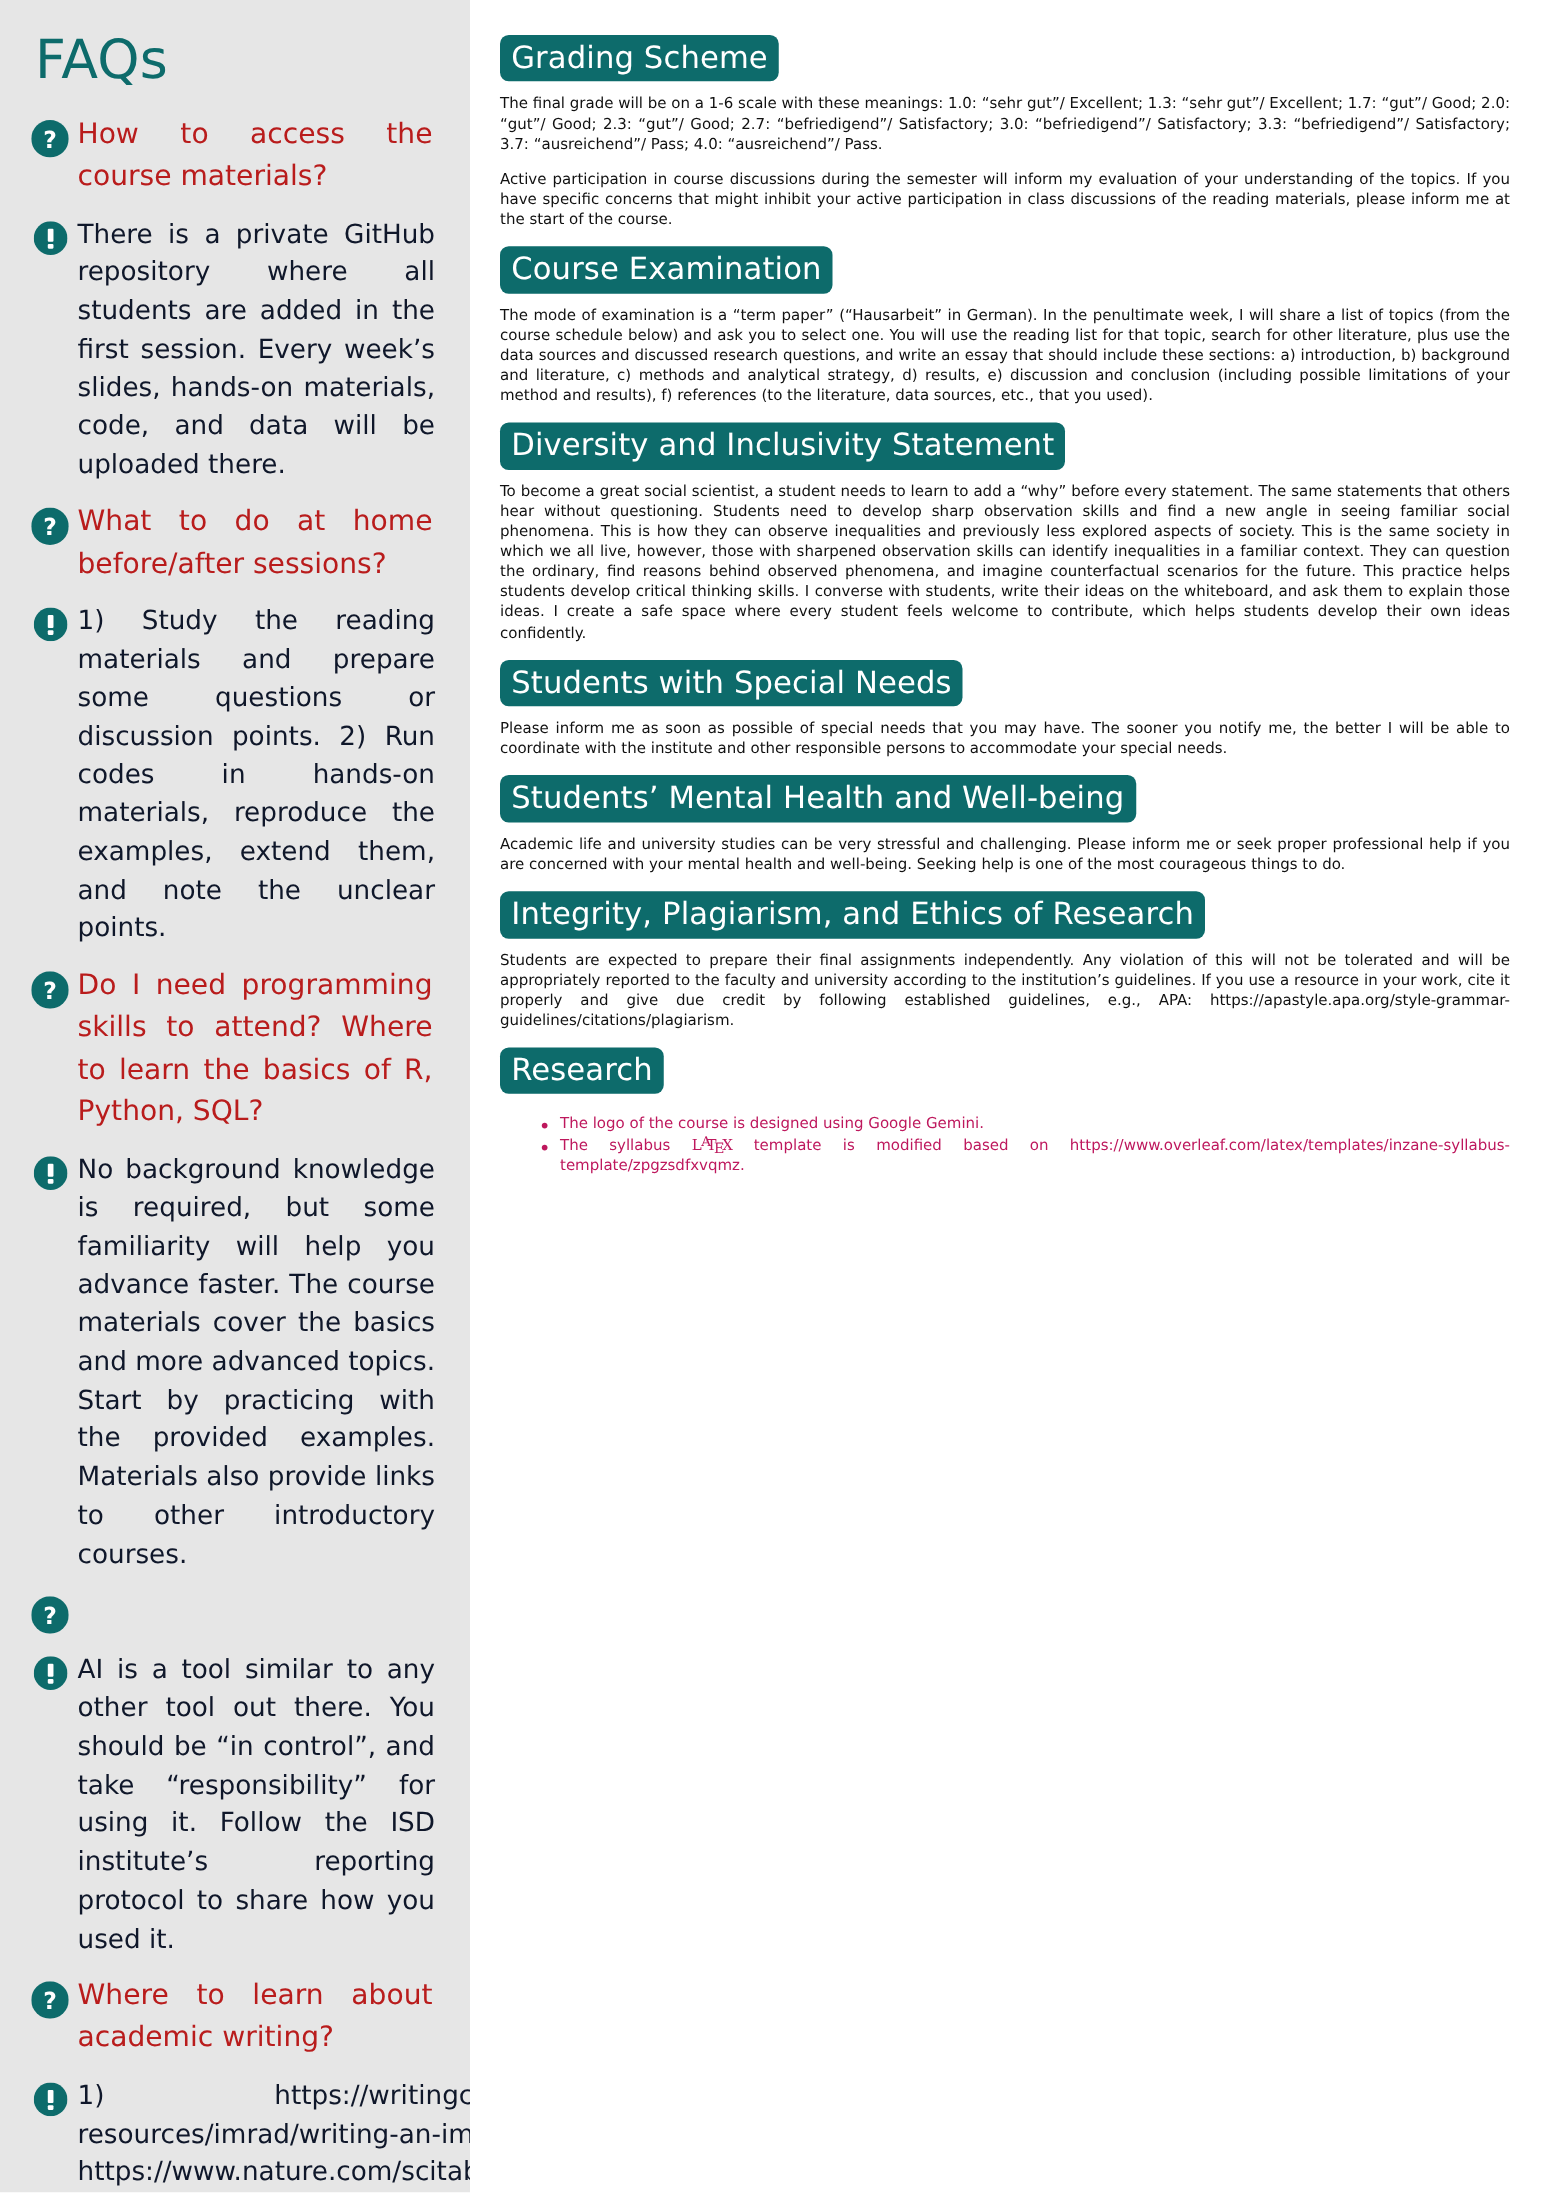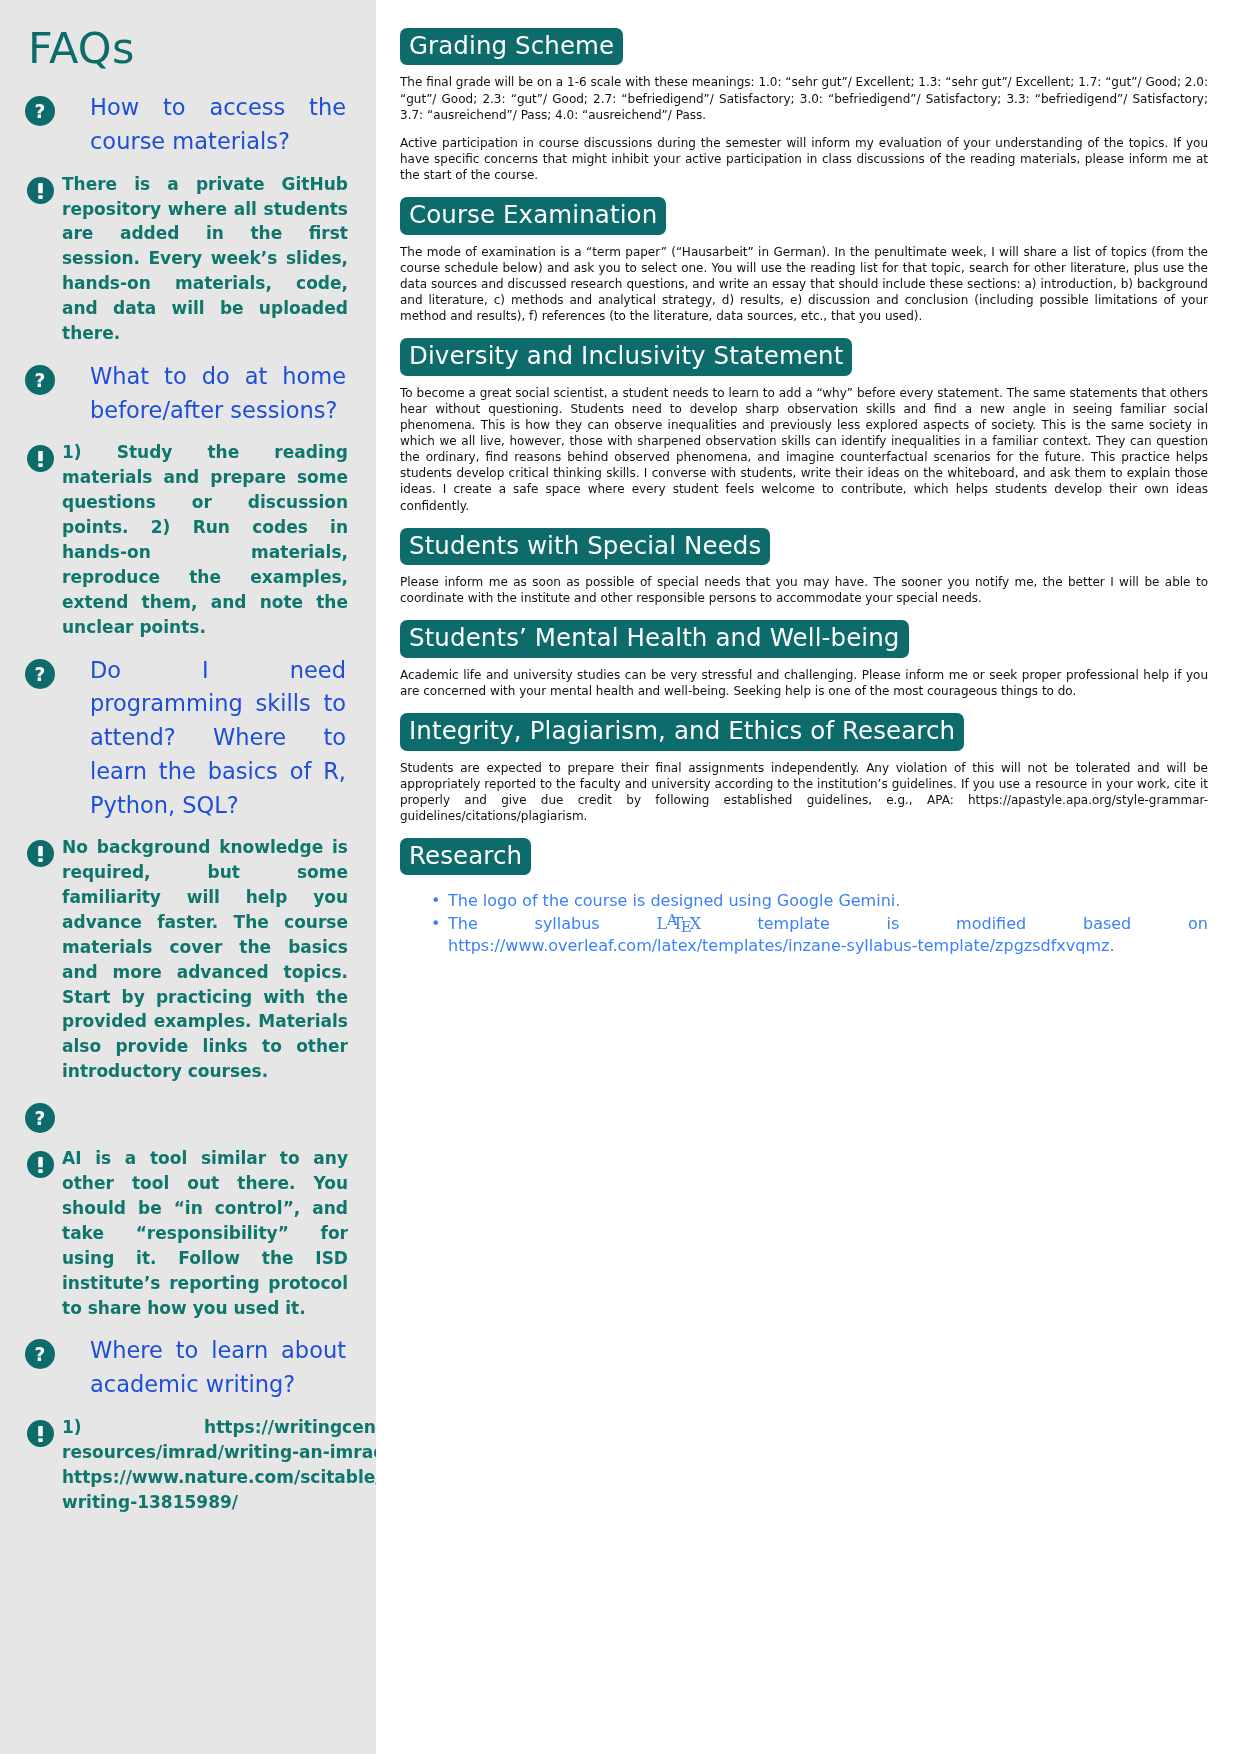--- a/index.html
+++ b/index.html
@@ -55,37 +55,35 @@
     display: flex;
     justify-content: center;
     padding-top: 5px;
   }
 
   .q-text {
     font-size: 22.5px;
     line-height: 1.5;
     text-align: justify;
     text-align-last: left;
-    color: #1d4ed8;
+    color: #b91c1c;
     flex: 1 1 auto;
     padding-right: 2px;
     hyphens: auto;
-    margin-left: 28px;
     -webkit-hyphens: auto;
   }
 
   .a-text {
-    font-size: 17px;
+    font-size: 21px;
     line-height: 1.465;
     text-align: justify;
     text-align-last: left;
-    color: #0f766e;
+    color: #0f172a;
     flex: 1 1 auto;
     hyphens: auto;
-    font-weight: bold;
     -webkit-hyphens: auto;
   }
 
   .faq-q { margin-top: 14px; }
   .faq-a { margin-top: 13px; }
 
   
   .right-col {
     flex: 1 1 auto;
     background: #ffffff;
@@ -120,25 +118,25 @@
     -webkit-hyphens: auto;
   }
   .body-text:last-child { margin-bottom: 0; }
 
   ul.credits-list {
     margin: 6px 0 0 0;
     padding-left: 48px;
     list-style: none;
   }
   ul.credits-list li {
-    font-size: 16px;
+    font-size: 12px;
     line-height: 1.35;
     text-align: justify;
     text-align-last: left;
-    color: #3b82f6;
+    color: #be185d;
     position: relative;
     margin-bottom: 1px;
     hyphens: auto;
     -webkit-hyphens: auto;
   }
   ul.credits-list li::before {
     content: "\2022";
     position: absolute;
     left: -17px;
     top: 0;

